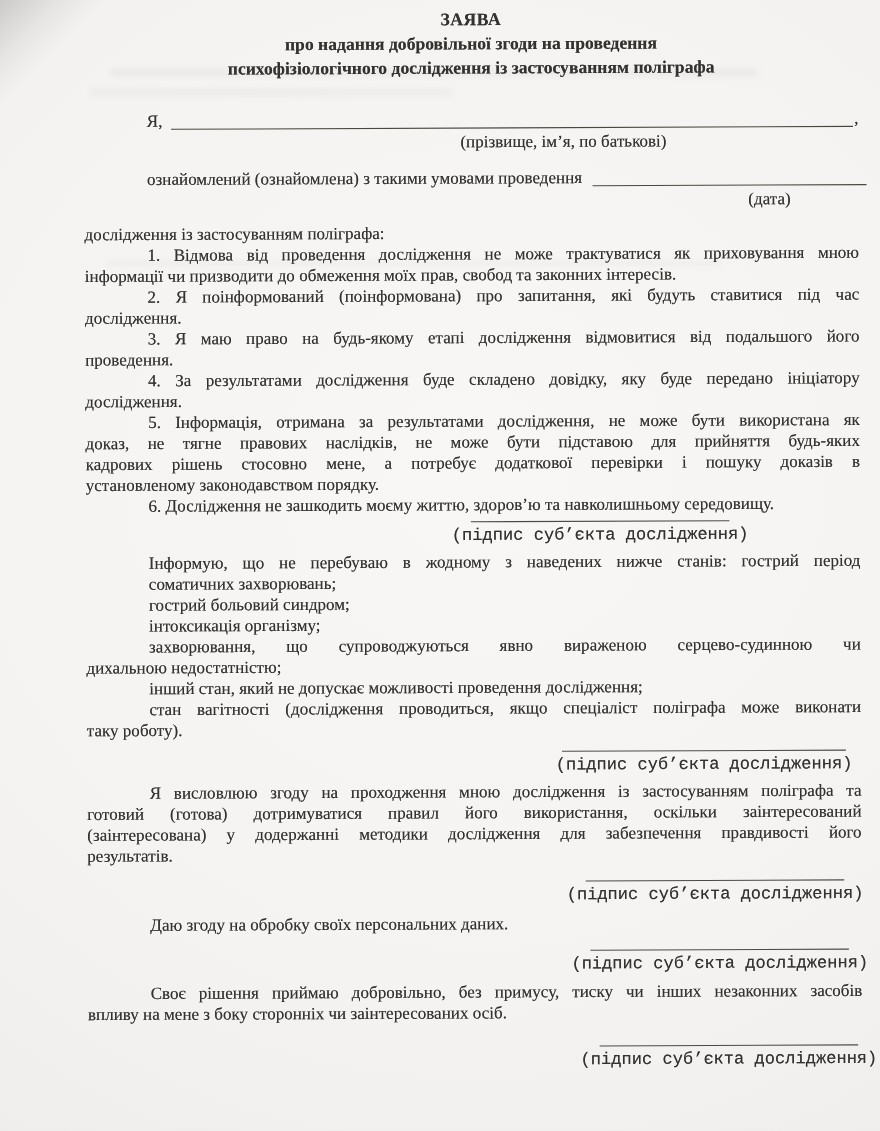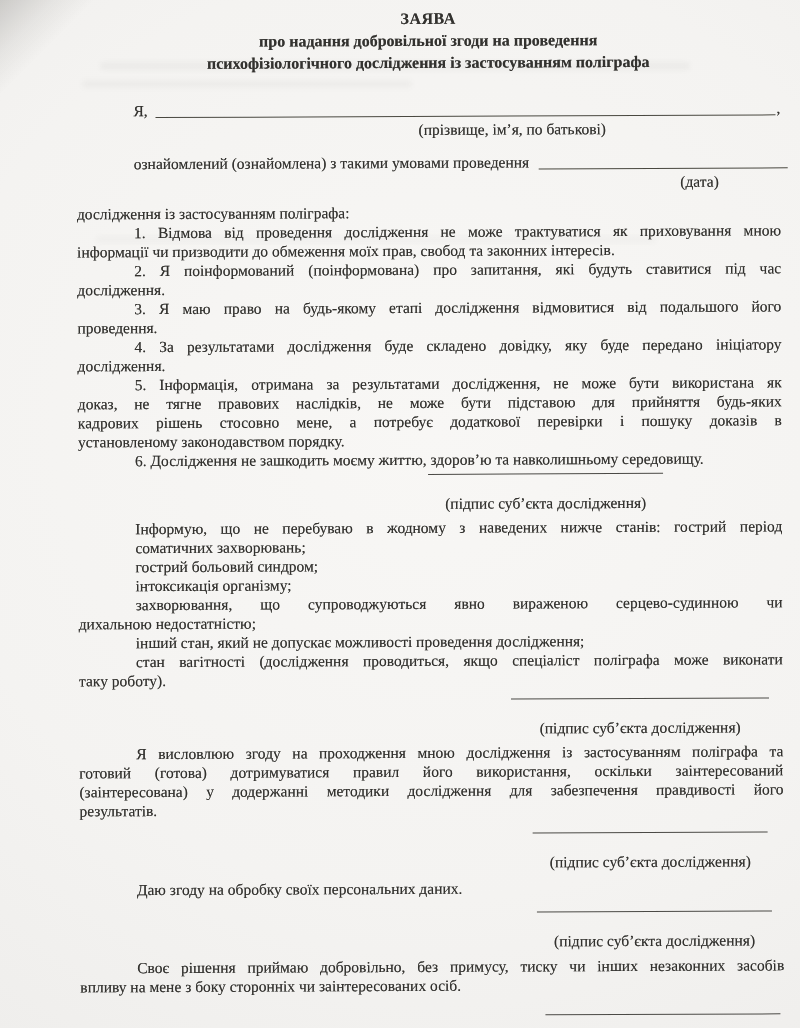--- a/index.html
+++ b/index.html
@@ -46,21 +46,21 @@
   .date-row .fill { margin-left: 10px; }
   .date-caption { text-align: right; margin-right: 62px; margin-top: 1px; }
 
   #doc-body { margin-top: 11px; }
   .bline { line-height: 19px; min-height: 19px; }
   .bline.indent { padding-left: 57px; }
   .bline.stretch { text-align: justify; text-align-last: justify; }
 
   .sig { display: flex; flex-direction: column; align-items: center; width: 235px; margin-left: auto; }
   .sig .rule { width: 100%; border-top: 1.2px solid #4b4a46; height: 0; }
-  .sig .slabel { line-height: 19px; white-space: nowrap; padding-top: 19px; }
+  .sig .slabel { line-height: 19px; white-space: nowrap; padding-top: 3px; font-family: Liberation Mono, monospace; }
   .sig-1 { margin: 5px 119px 5px auto; }
   .sig-2 { margin: 10px 14px 5px auto; width: 258px; }
   .sig-3 { margin: 14px 16px 7px auto; }
   .sig-4 { margin: 14px 12px 6px auto; }
   .sig-5 { margin: 20px 4px 1px auto; }
 </style>
 </head>
 <body>
 
 <div class="photo">

